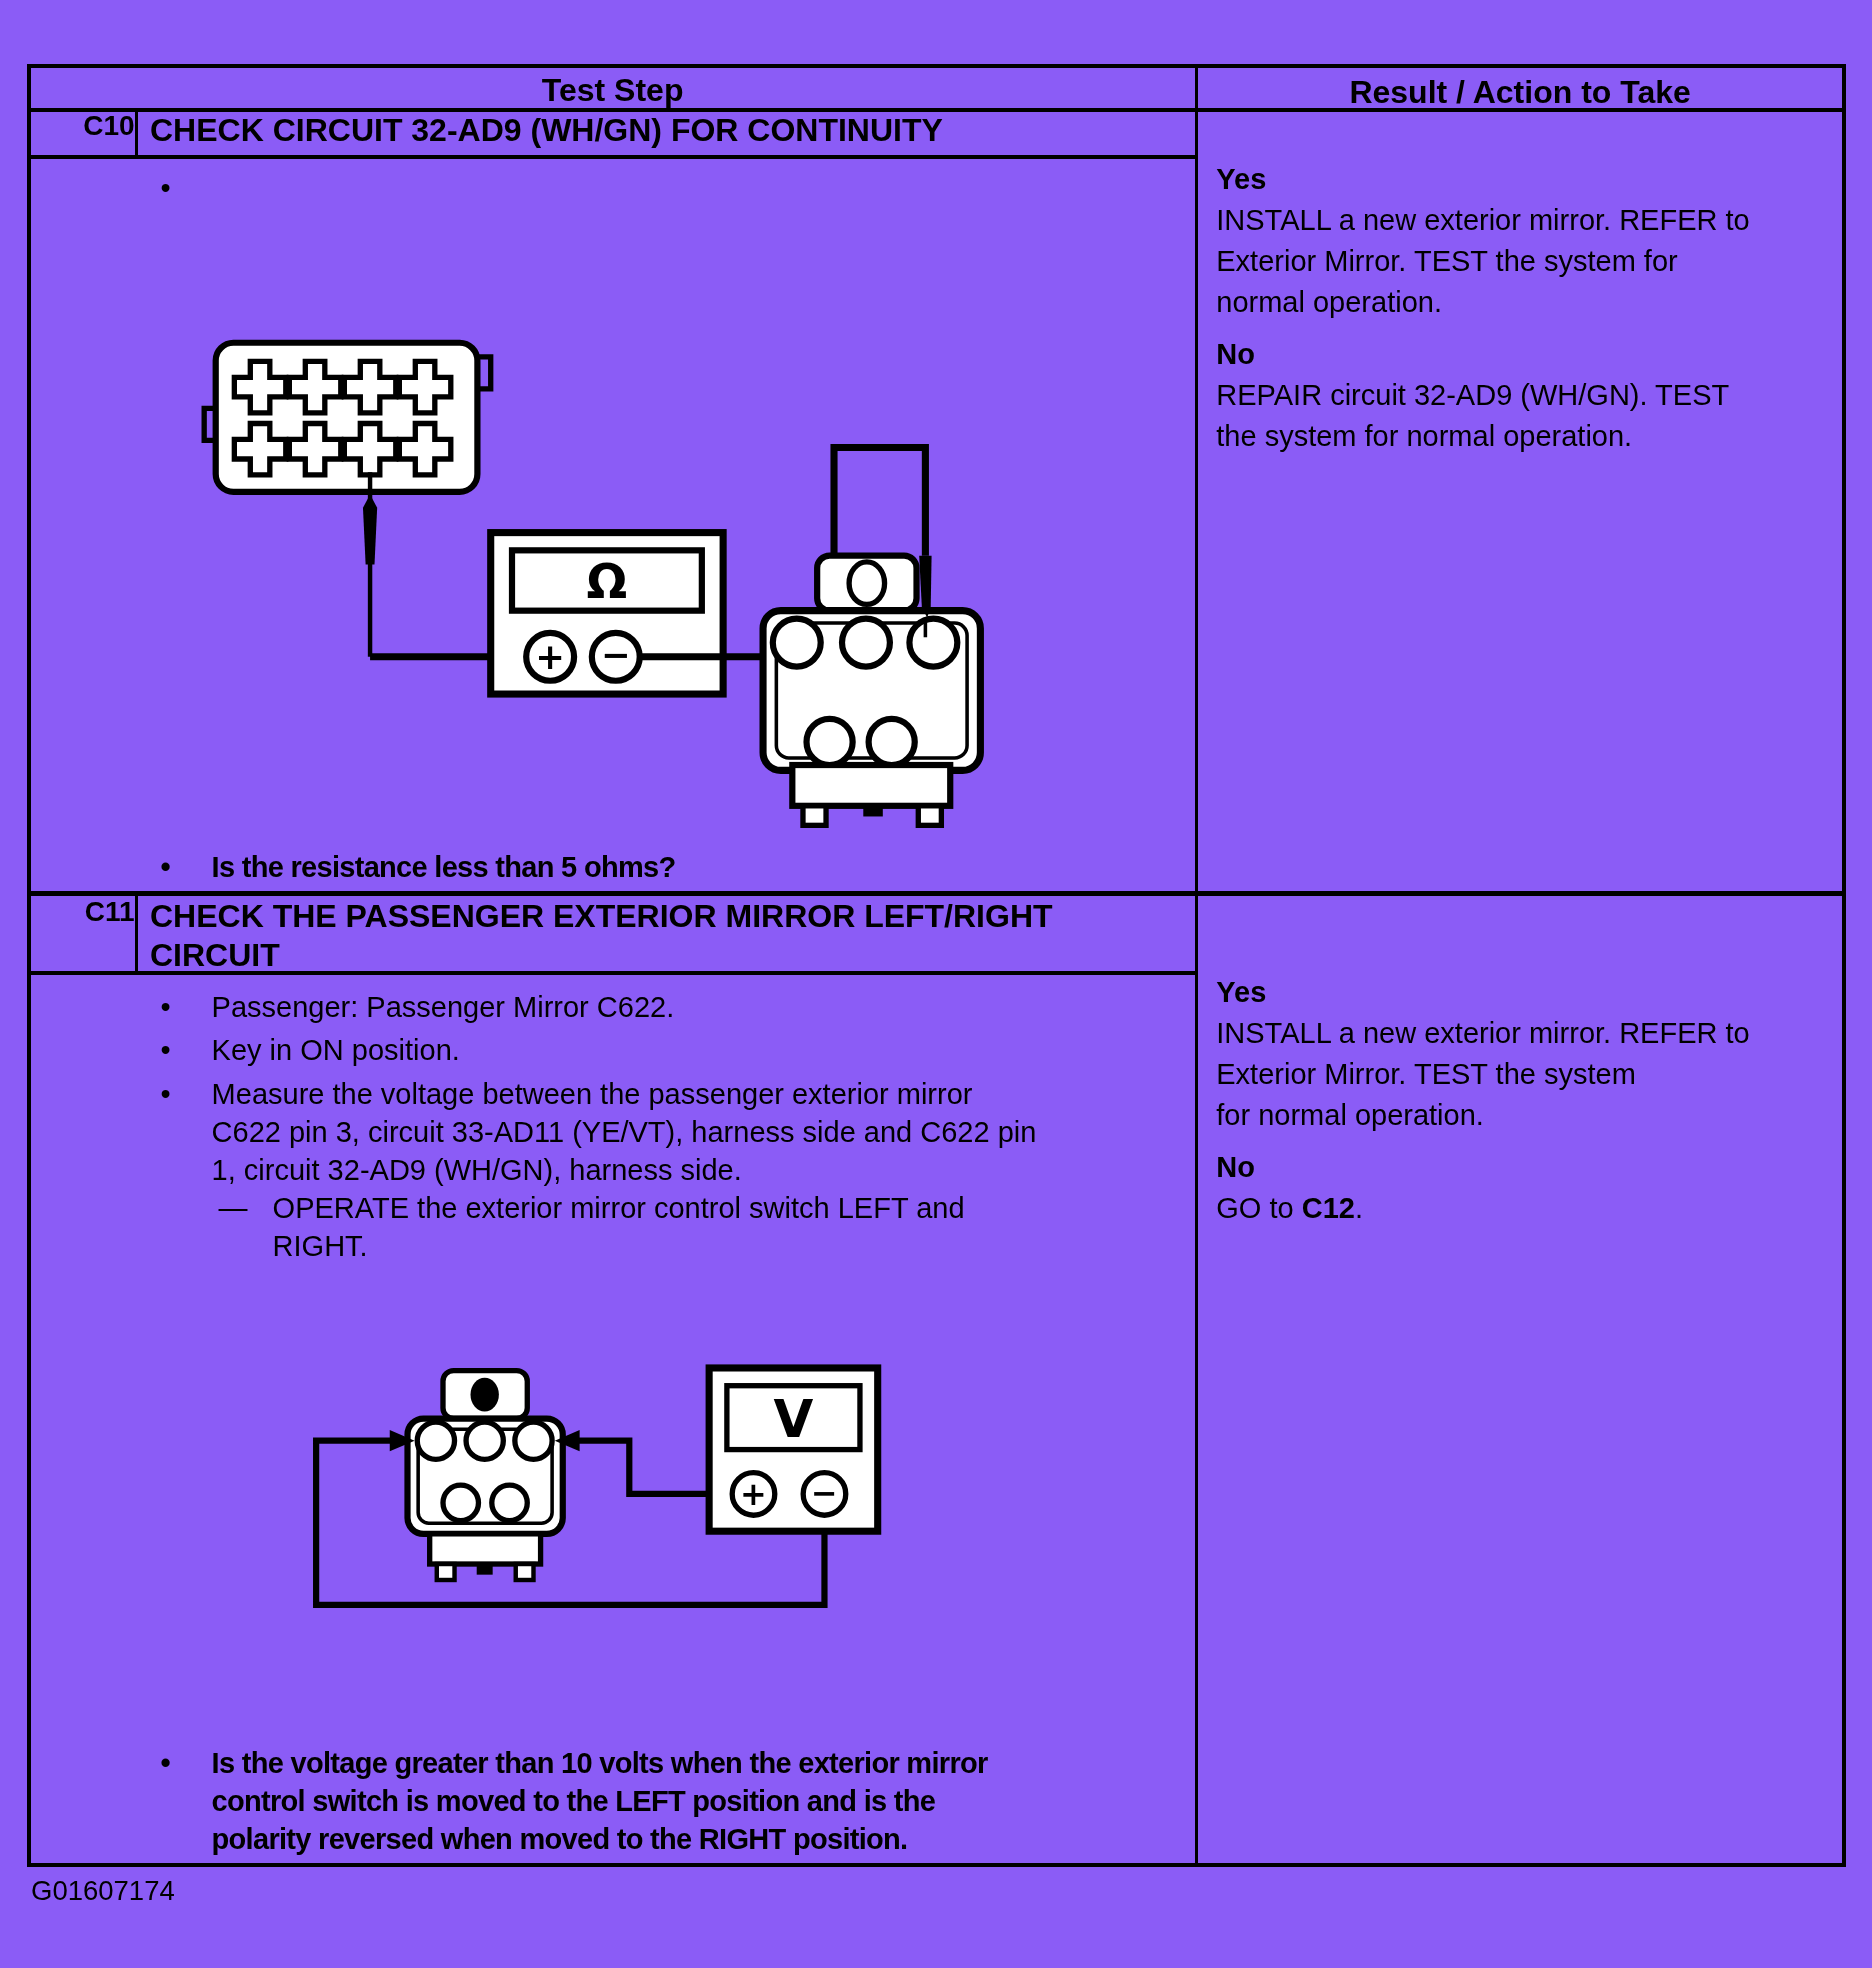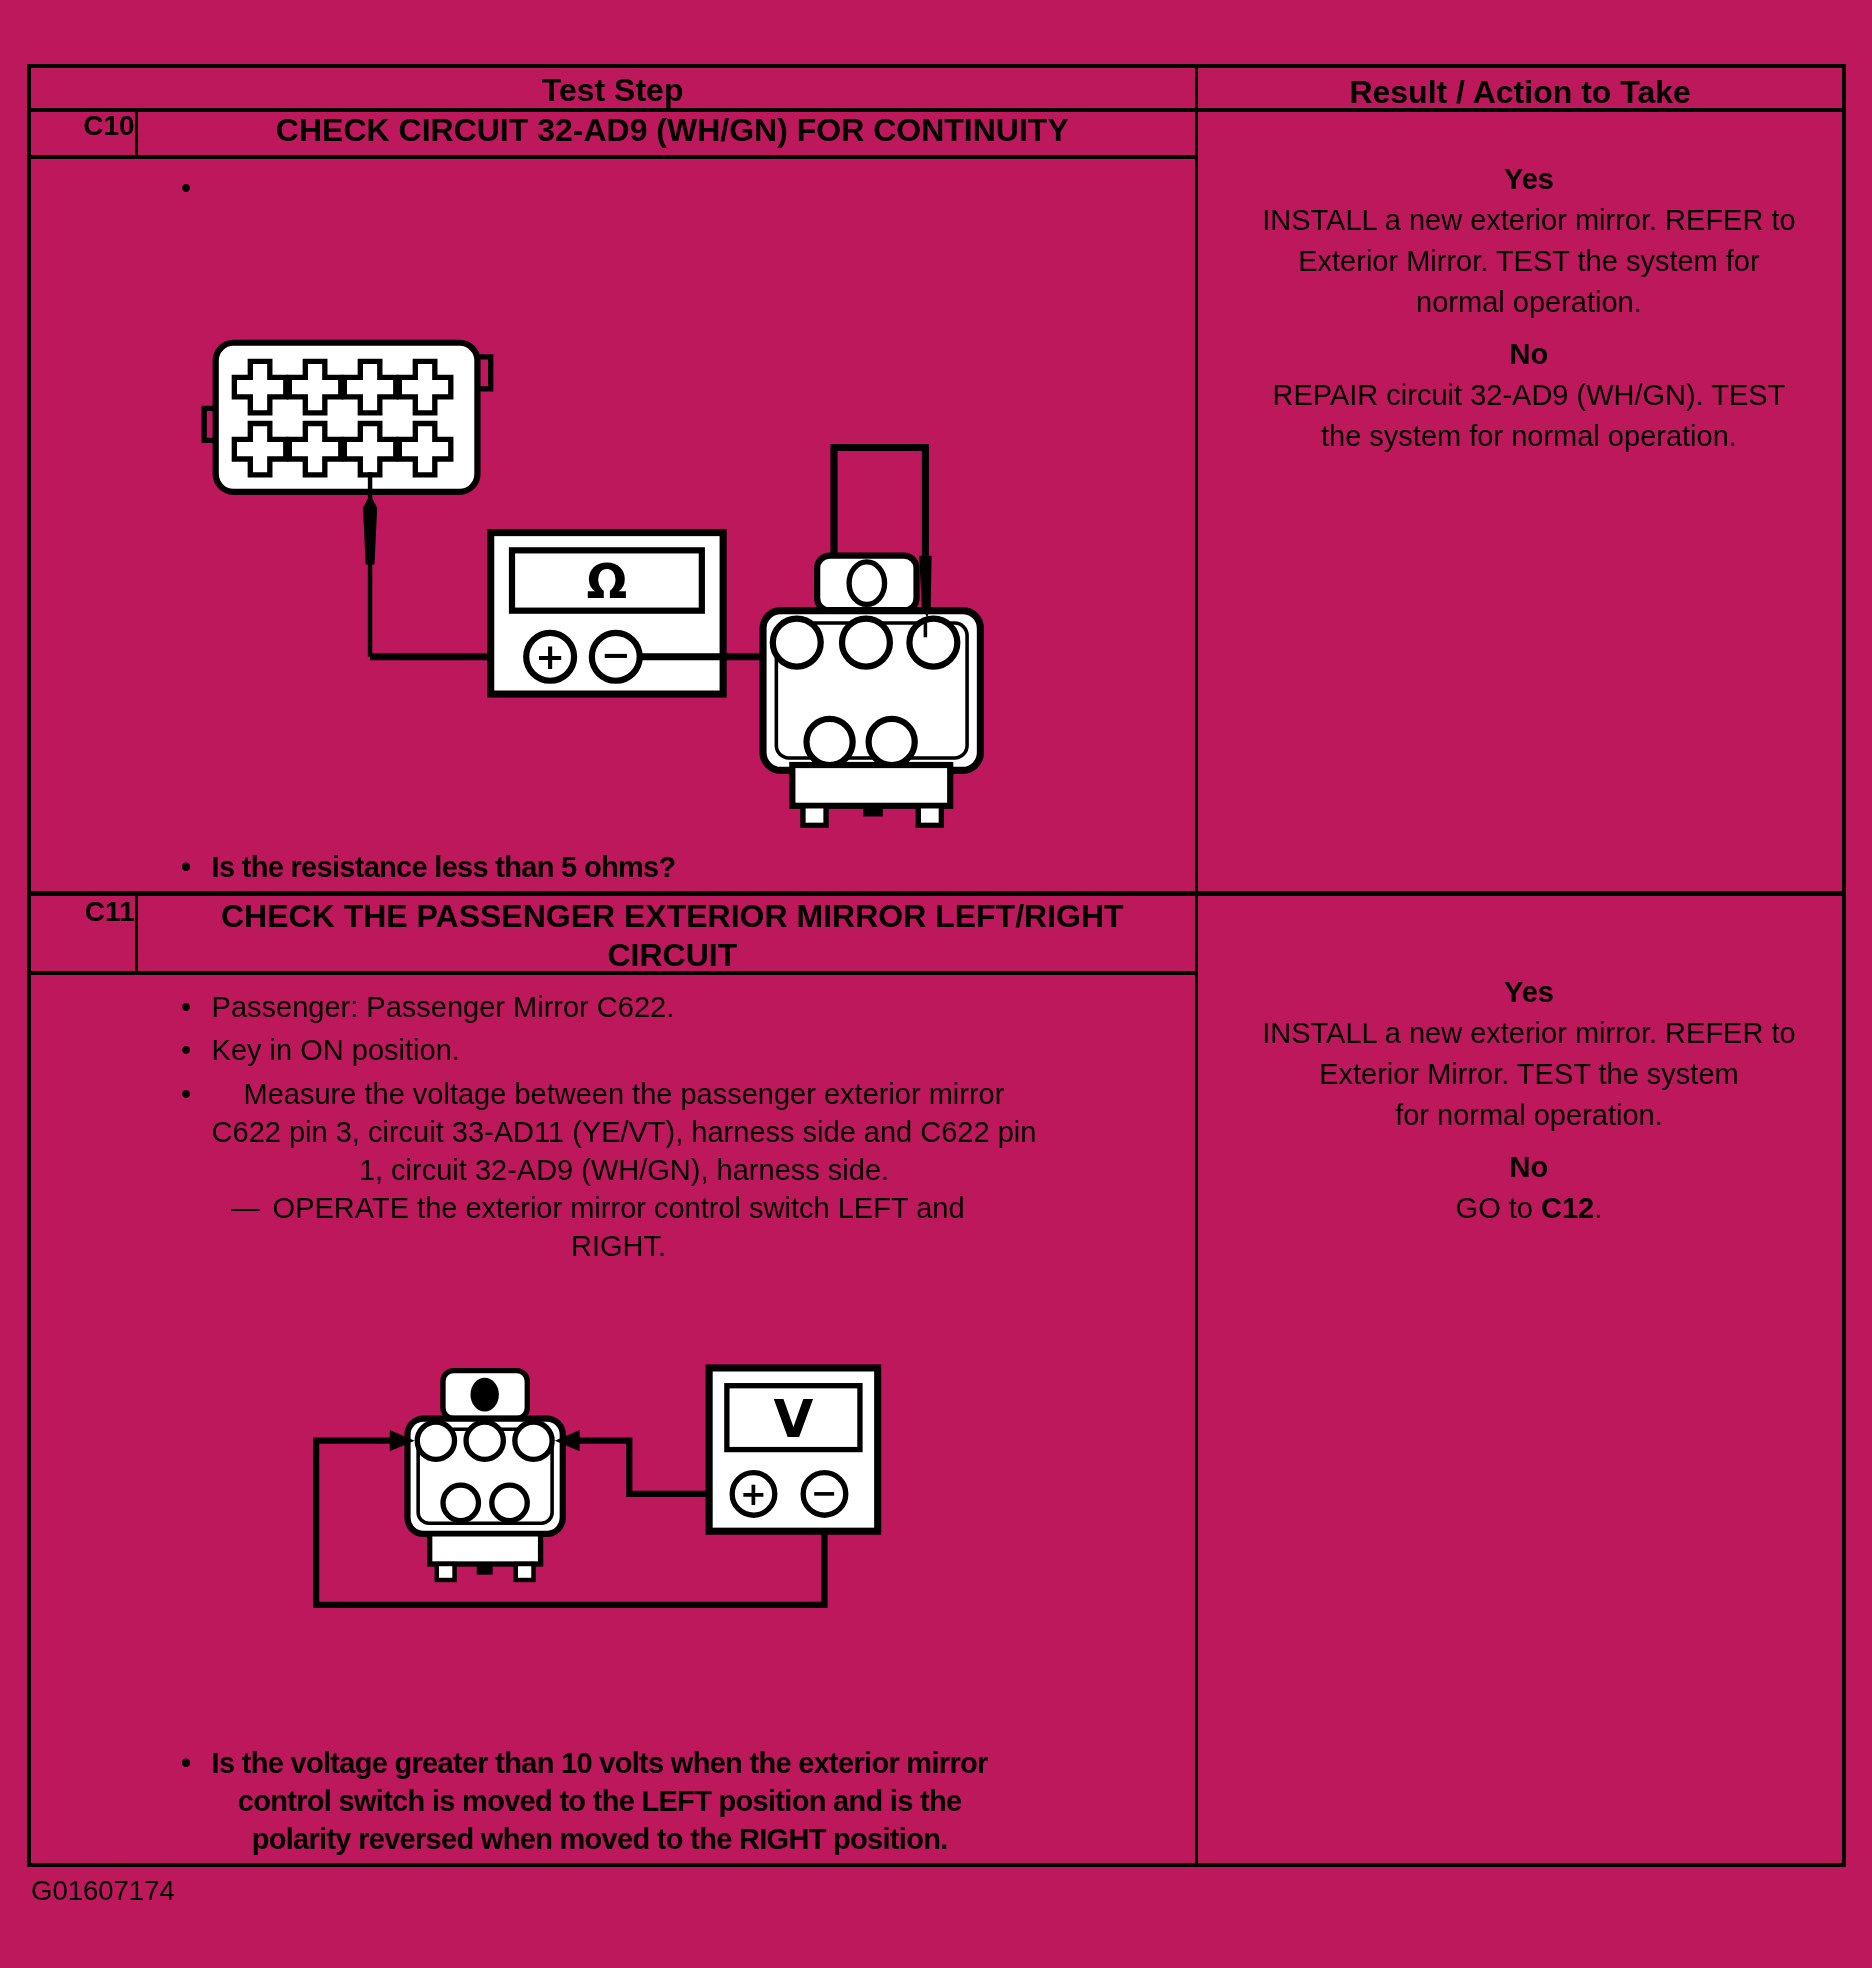--- a/index.html
+++ b/index.html
@@ -1,20 +1,20 @@
 <!DOCTYPE html>
 <html style="font-size:14px"><head>
 <meta charset="utf-8">
 <style>
   html,body{margin:0;padding:0;background:#fff;}
-  .sheet{position:relative;width:1873px;height:1968px;background:#be185d;
+  .sheet{position:relative;width:1873px;height:1968px;background:#8b5cf6;
          font-family:"Liberation Sans", sans-serif;color:#000;}
   .tbl{position:absolute;left:26.6px;top:64px;width:1819px;height:1803px;
        border:4.4px solid #000;box-sizing:border-box;}
-  .cell{position:absolute;box-sizing:border-box;text-align:center;}
+  .cell{position:absolute;box-sizing:border-box;}
   .hline,.vline{position:absolute;background:#000;}
   .hdr{font-weight:700;font-size:32px;text-align:center;line-height:41px;}
   .idlbl{font-weight:700;font-size:28px;text-align:right;padding-top:2px;}
   .ttl{font-weight:700;font-size:32px;line-height:39px;padding:2.7px 0 0 12.4px;white-space:pre;}
   .bullet-row{display:flex;margin-top:10.6px;}
   .marker{width:51px;flex:none;font-size:29px;line-height:38px;}
   .btext{font-size:29px;line-height:38px;white-space:pre;}
   .dash-row{display:flex;margin-left:58px;}
   .dash-m{width:54px;flex:none;font-size:29px;line-height:38px;}
   .q-row{position:absolute;display:flex;left:130px;}

